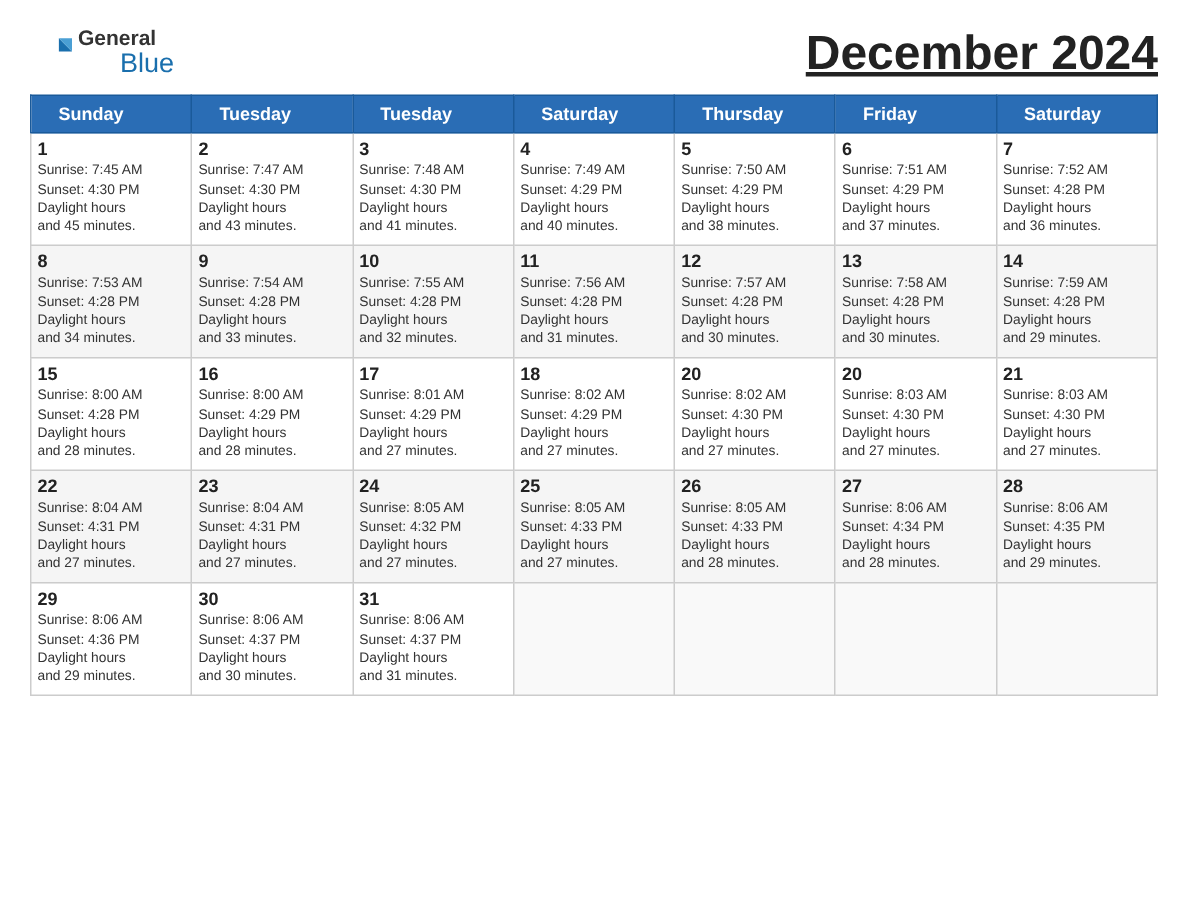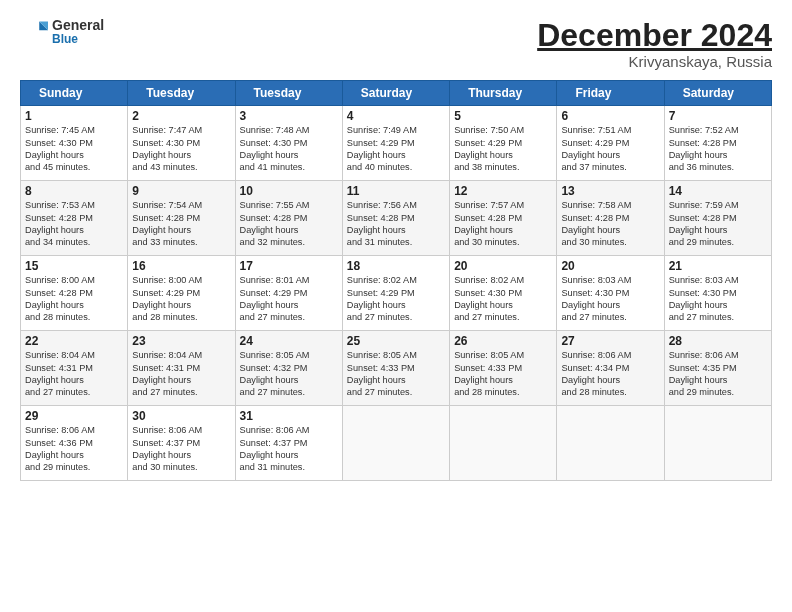--- a/index.html
+++ b/index.html
@@ -32,23 +32,24 @@
       flex-direction: column;
       line-height: 1.1;
       justify-content: flex-end;
     }
     .logo-general {
       font-size: 14px;
       font-weight: bold;
       color: #333;
     }
     .logo-blue {
-      font-size: 12px;
-      font-weight: bold;
+      font-size: 18px;
+      font-weight: normal;
       color: #1a6fad;
+      margin-left: 28px;
     }
     .logo-icon {
       width: 28px;
       height: 28px;
     }
     .title-block {
       text-align: right;
     }
     .month-title {
       font-size: 32px;
@@ -113,21 +114,20 @@
         <polygon points="22,4 32,14 22,14" fill="#1a6fad"></polygon>
         <polygon points="22,4 32,4 32,14" fill="#4a9fd4"></polygon>
       </svg>
       <div class="logo-text">
         <span class="logo-general">General</span>
         <span class="logo-blue">Blue</span>
       </div>
     </div>
     <div class="title-block">
       <div class="month-title">December 2024</div>
-      <div class="location">Krivyanskaya, Russia</div>
     </div>
   </div>
 
   <table class="calendar-table">
     <thead>
       <tr>
         <th>Sunday</th>
         <th>Tuesday</th>
         <th>Tuesday</th>
         <th>Saturday</th>

